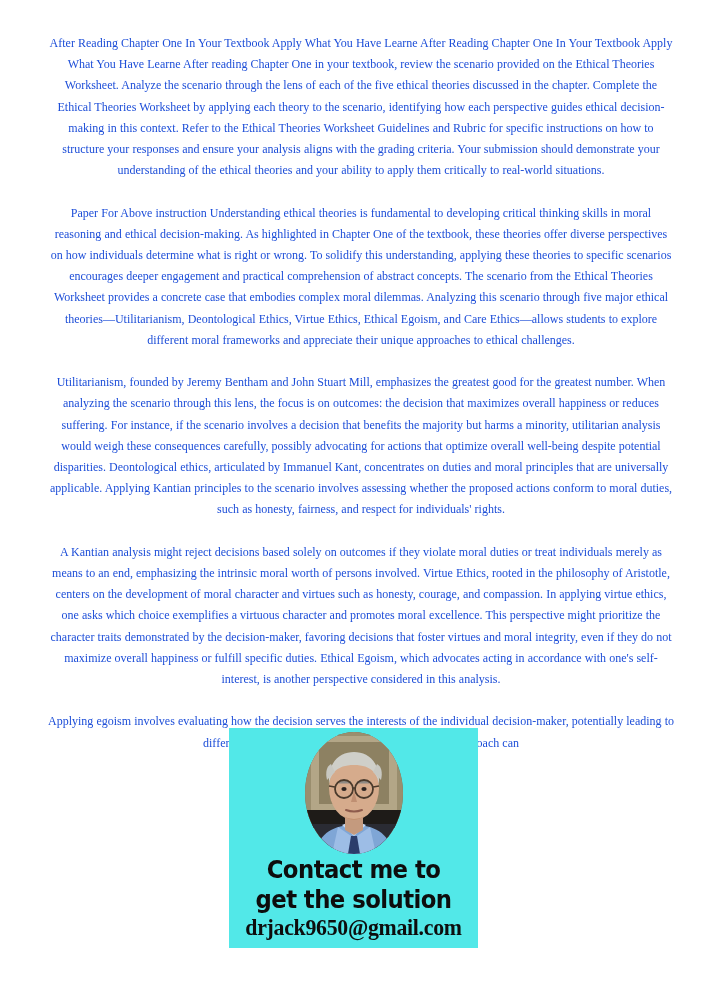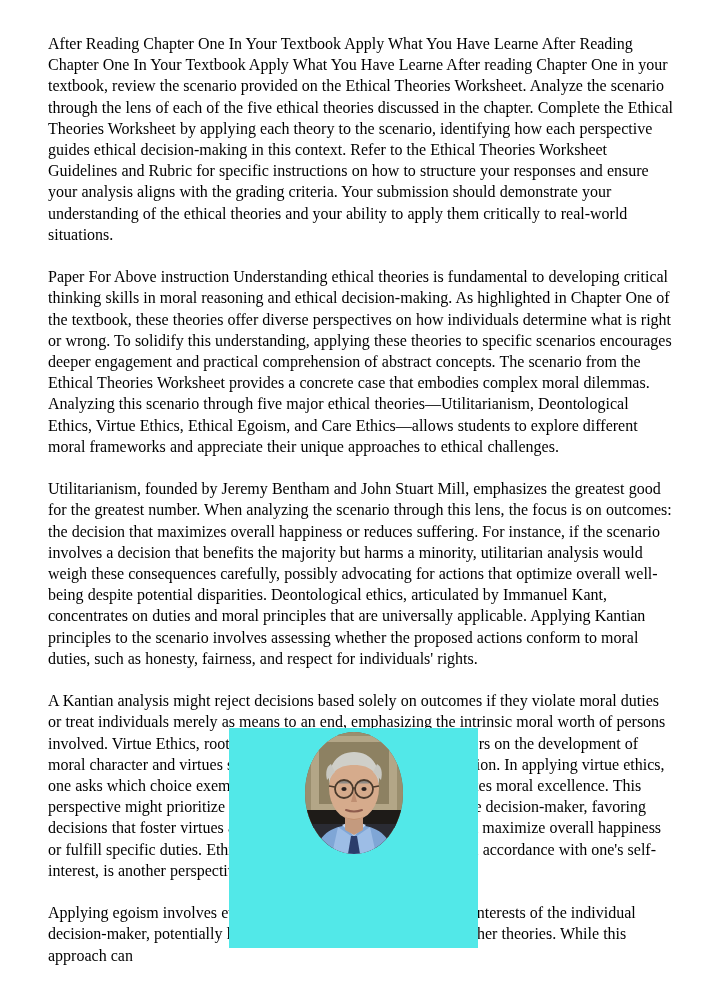--- a/index.html
+++ b/index.html
@@ -24,25 +24,25 @@
     height: 1000px;
     background: #ffffff;
   }
   .doc-body {
     position: absolute;
     left: 48px;
     top: 33px;
     width: 626px;
   }
   .para {
-    font-size: 16px;
+    font-size: 12px;
     line-height: 21.2px;
-    text-align: left;
+    text-align: center;
     margin: 0 0 21.2px 0;
-    color: #000000;
+    color: #1d4ed8;
     word-spacing: 0.1px;
     white-space: pre-wrap;
   }
   .para:last-child { margin-bottom: 0; }
 
   
   .contact-overlay {
     position: absolute;
     left: 229px;
     top: 728px;
@@ -145,16 +145,21 @@
         <ellipse cx="59" cy="57" rx="2.6" ry="1.9" fill="#2c2320"></ellipse>
 
         <path d="M49 59 L46 70 L52 70 Z" fill="#bf8f72"></path>
 
         <path d="M41 78 Q49 81 57 78" stroke="#8e5b4c" stroke-width="2" fill="none" stroke-linecap="round"></path>
 
         <path d="M38 84 Q49 90 60 84 Q49 92 38 84 Z" fill="#c2906f"></path>
       </svg>
     </div>
 
+    <div class="contact-lines">
+      <span class="contact-line">Contact me to</span>
+      <span class="contact-line">get the solution</span>
+      <span class="contact-email">drjack9650@gmail.com</span>
+    </div>
 
   </div>
 
 </div>
 
 </body></html>

